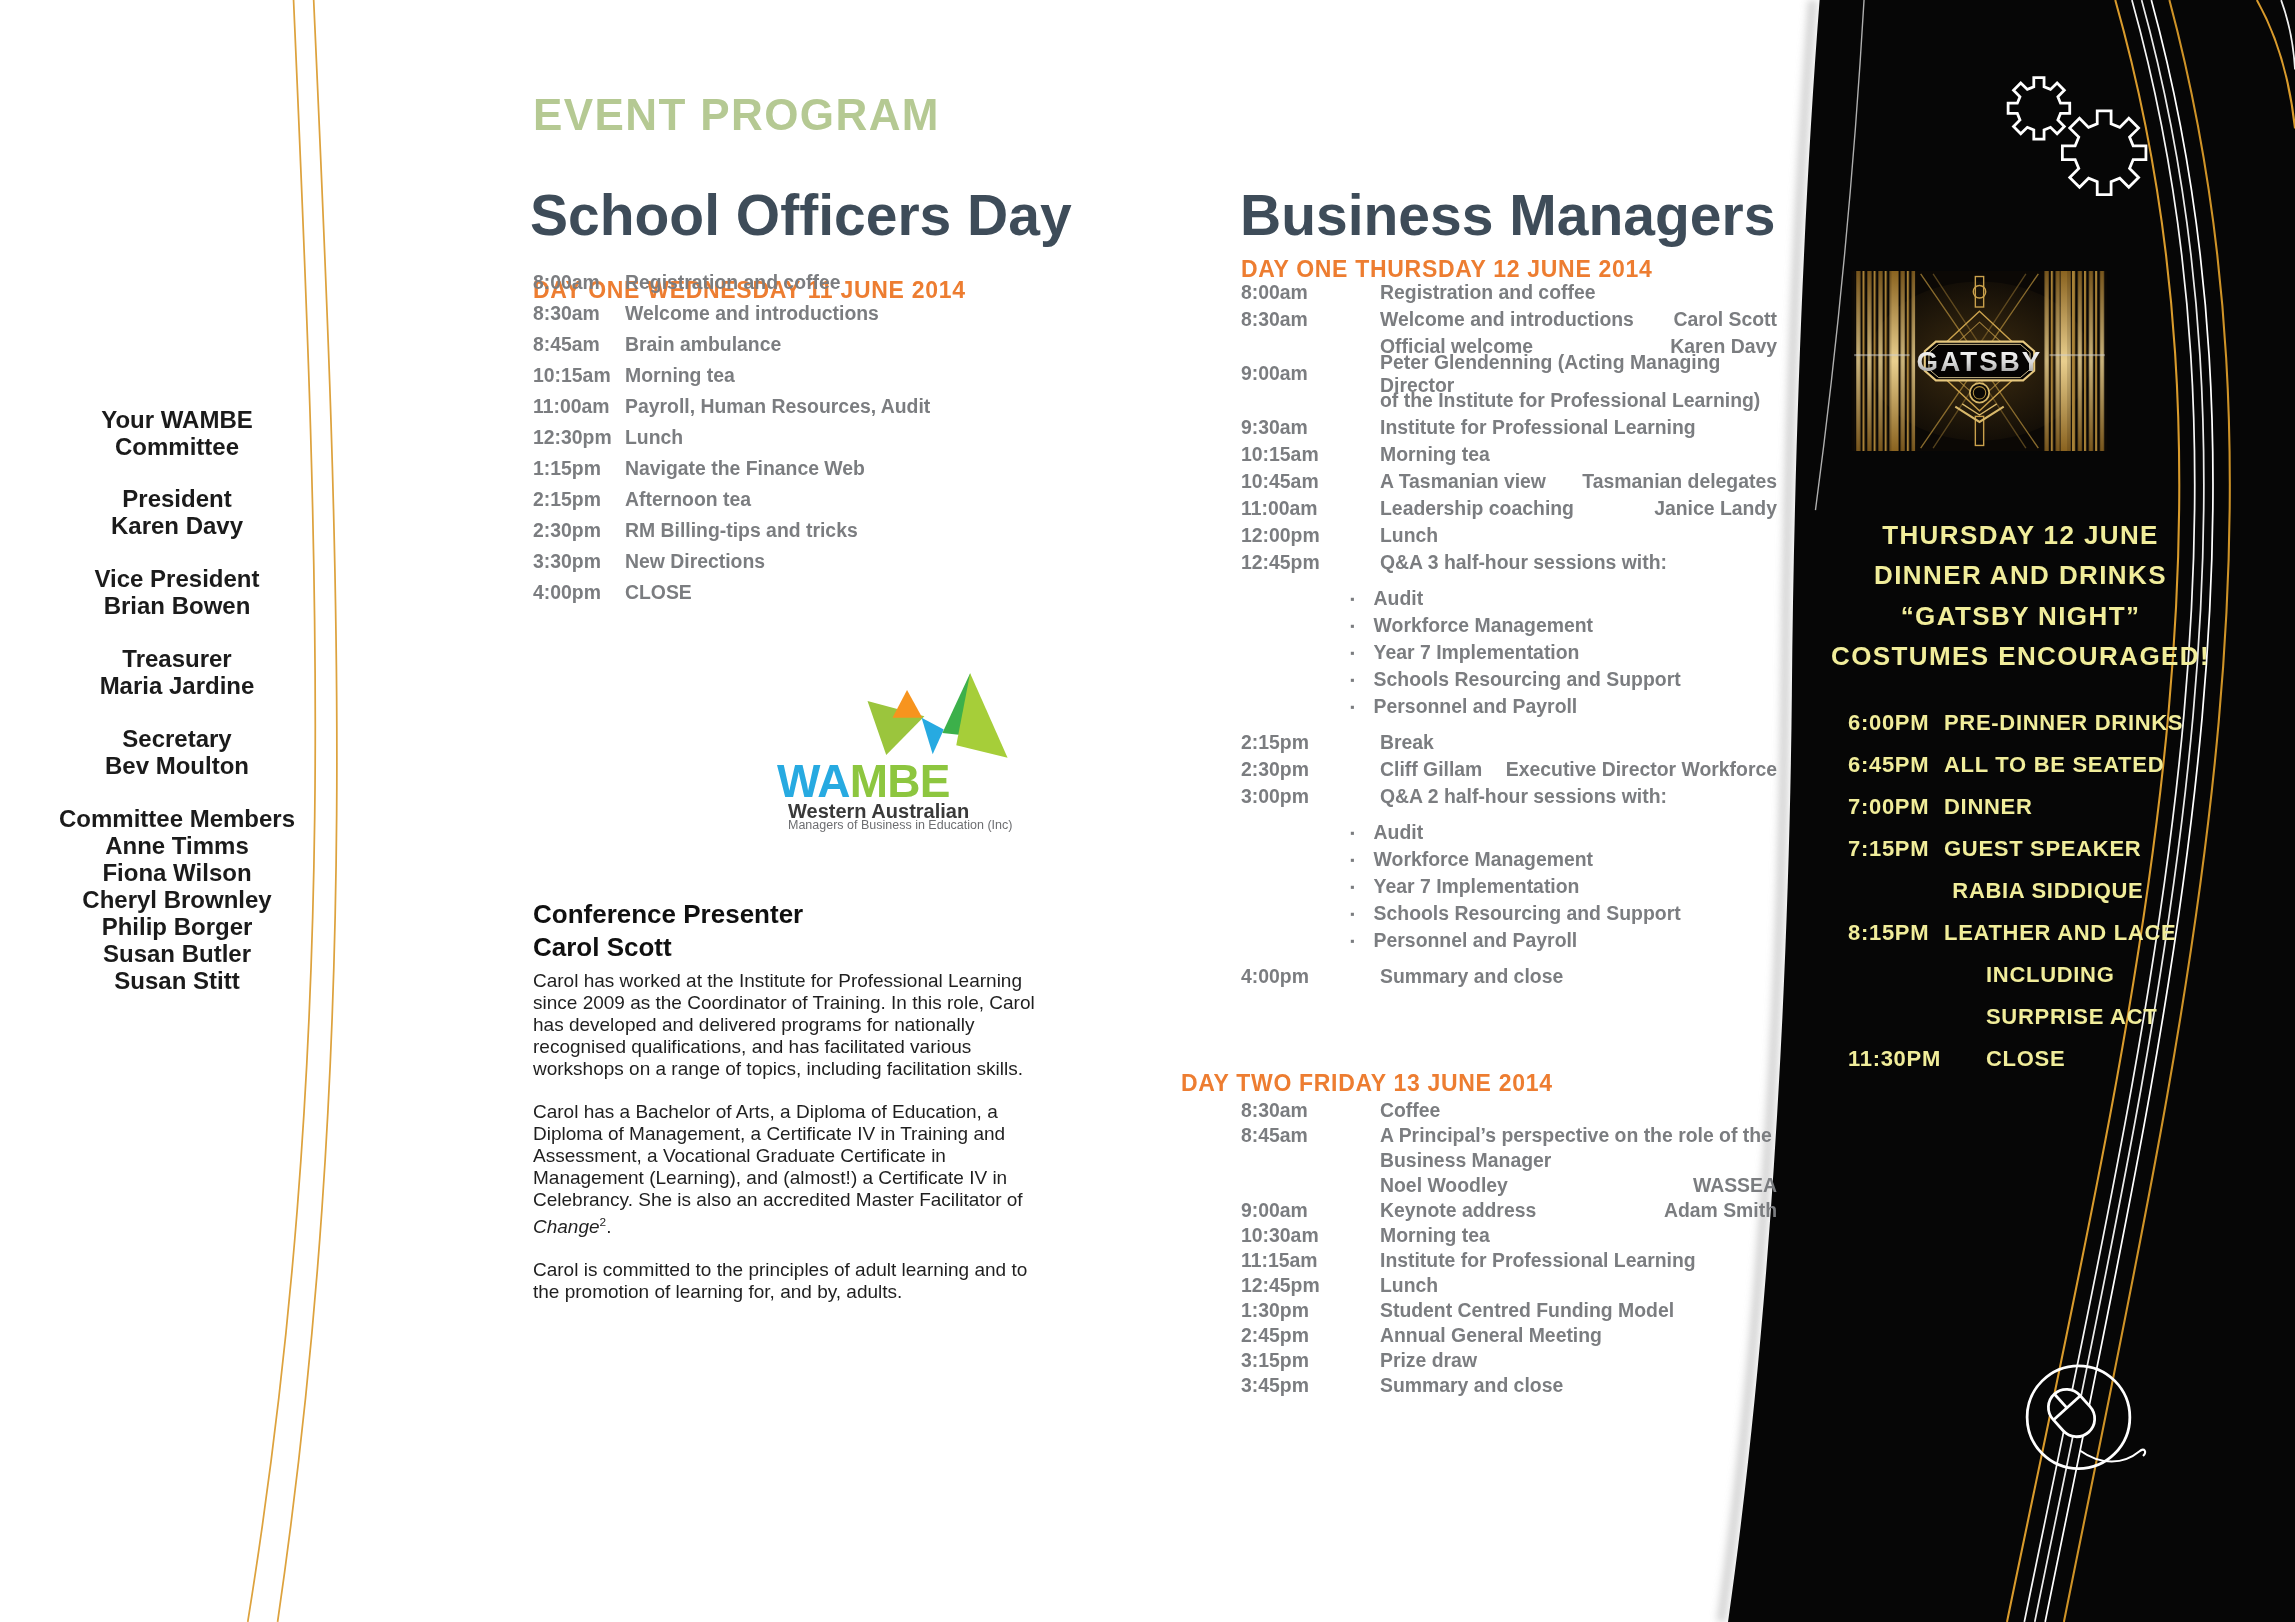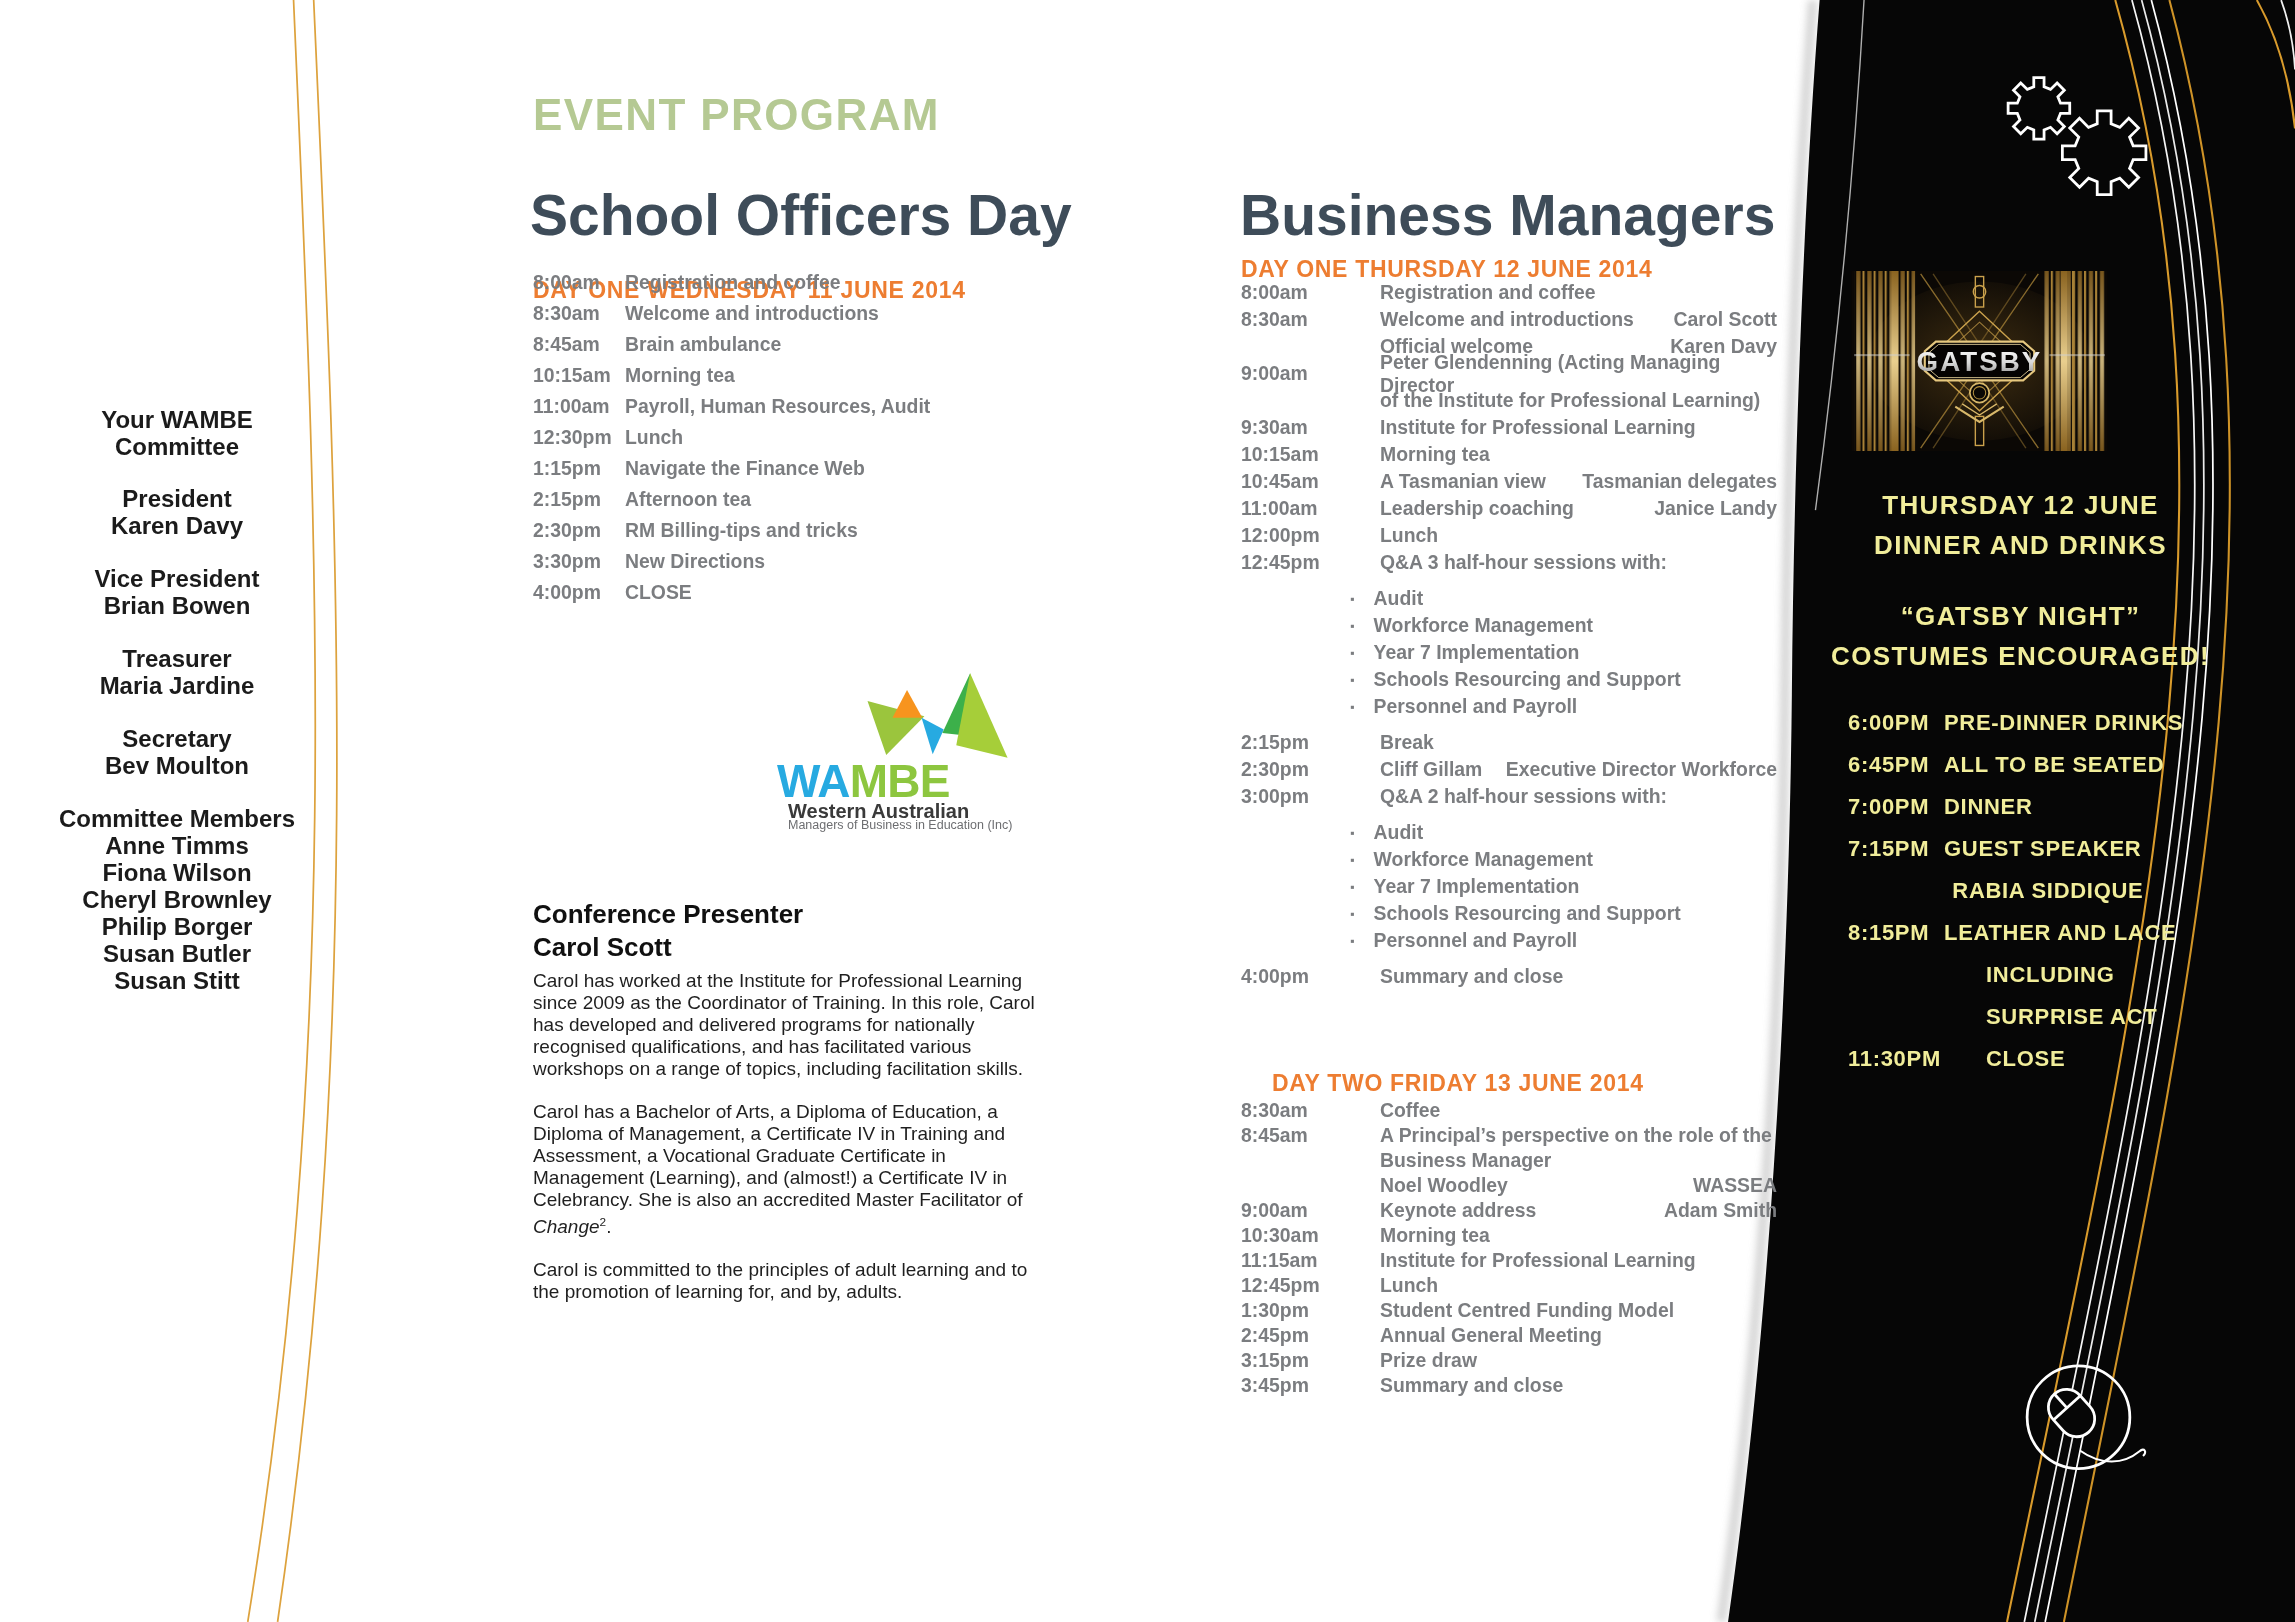--- a/index.html
+++ b/index.html
@@ -35,38 +35,38 @@
 
   .presenter-h{position:absolute;left:533px;top:898px;font-size:26px;font-weight:bold;color:#101010;line-height:33px;}
   .bio{position:absolute;left:533px;top:970px;width:505px;font-size:19px;line-height:22px;color:#1f1f1f;}
   .bio p{margin:0 0 21px 0;}
   .bio .ital{font-style:italic;}
   .bio sup{font-size:11.8px;}
 
   
   .bm-title{position:absolute;left:1240px;top:135px;font-size:57px;color:#3e4c59;}
   .bm-day1{left:1241px;top:233px;}
-  .bm-day2{left:1272px;top:1047px;}
+  .bm-day2{left:1181px;top:1047px;}
   .sched2{position:absolute;left:1241px;width:536px;}
   .bm-sched1{top:279px;}
   .bm-sched2{top:1098px;}
   .s-row2{display:flex;height:27px;align-items:center;font-size:19.4px;font-weight:bold;color:#7b7d80;}
   .bm-sched2 .s-row2{height:25px;}
   .s2-time{width:139px;flex:none;}
   .s2-act{flex:1 1 auto;}
   .s2-name{flex:none;white-space:nowrap;}
   .b-row{display:flex;height:27px;align-items:center;font-size:19.4px;font-weight:bold;color:#7b7d80;padding-left:109px;}
   .b-sq{width:23.6px;font-size:12.5px;}
   .gap-top{margin-top:9px;}
 
   
   .gatsby{position:absolute;left:1851px;top:271px;width:257px;height:180px;}
   .panel-h{position:absolute;left:1826px;width:389px;text-align:center;color:#f1ed9a;
            font-size:26px;font-weight:bold;line-height:40px;letter-spacing:1.4px;}
-  .panel-h1{top:485px;}
+  .panel-h1{top:515px;}
   .panel-h2{top:596px;}
   .dinner{position:absolute;left:1848px;top:702px;width:403px;}
   .d-row{display:flex;height:42px;align-items:center;color:#f1ed9a;font-size:22px;font-weight:bold;letter-spacing:0.7px;}
   .d-time{width:96px;flex:none;}
   .d-label.indent-1{padding-left:8.3px;}
   .d-label.indent-2{padding-left:42px;}
 </style>
 </head>
 <body>
 

